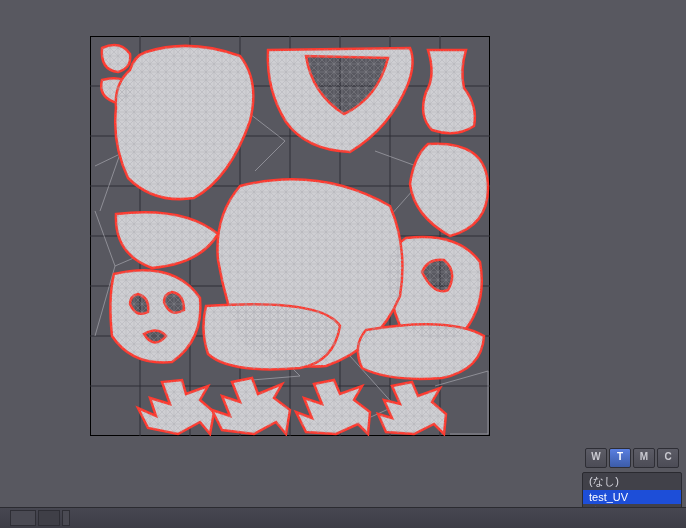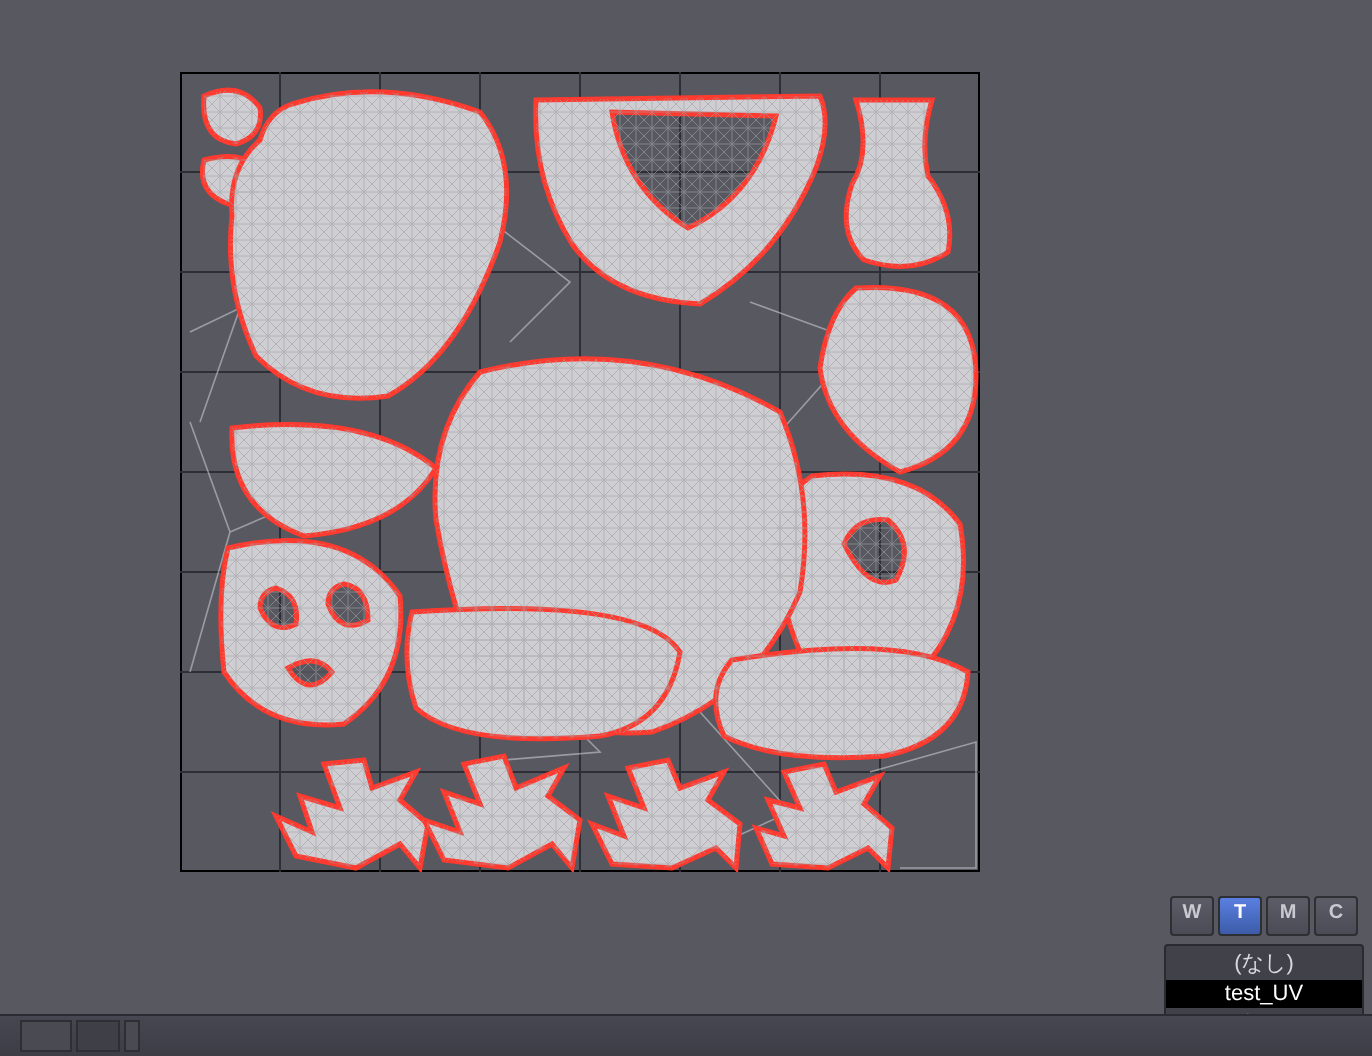--- a/index.html
+++ b/index.html
@@ -85,24 +85,24 @@
     border: 1px solid #2a2a30;
     border-radius: 2px;
     overflow: hidden;
     font-size: 11px;
   }
   .list-item {
     padding: 1px 6px;
     color: #d8d8e0;
     cursor: pointer;
     white-space: nowrap;
-    text-align: center;
+    text-align: left;
   }
   .list-item.selected {
-    background: #000000;
+    background: #1d4ed8;
     color: #fff;
   }
 </style>
 </head>
 <body>
 
 <div class="viewport">
 
   <div class="uv-canvas">
     <svg viewBox="0 0 400 400" xmlns="http://www.w3.org/2000/svg">

